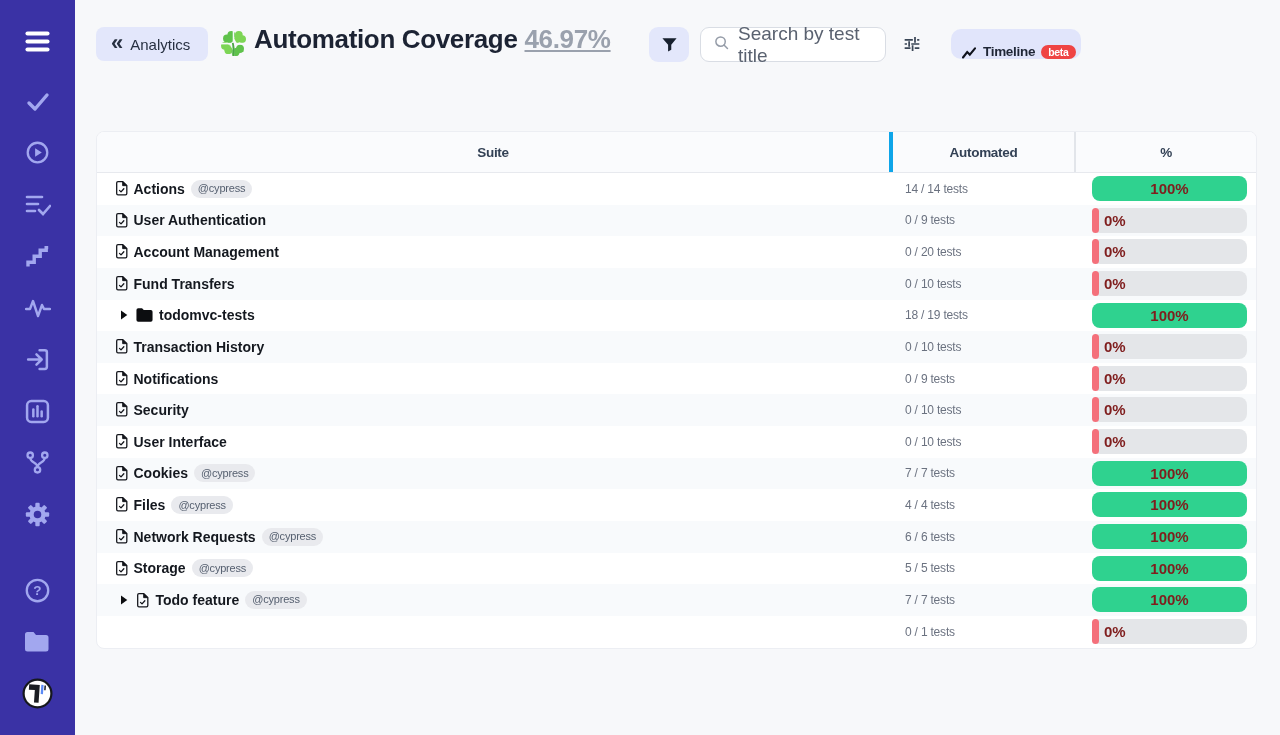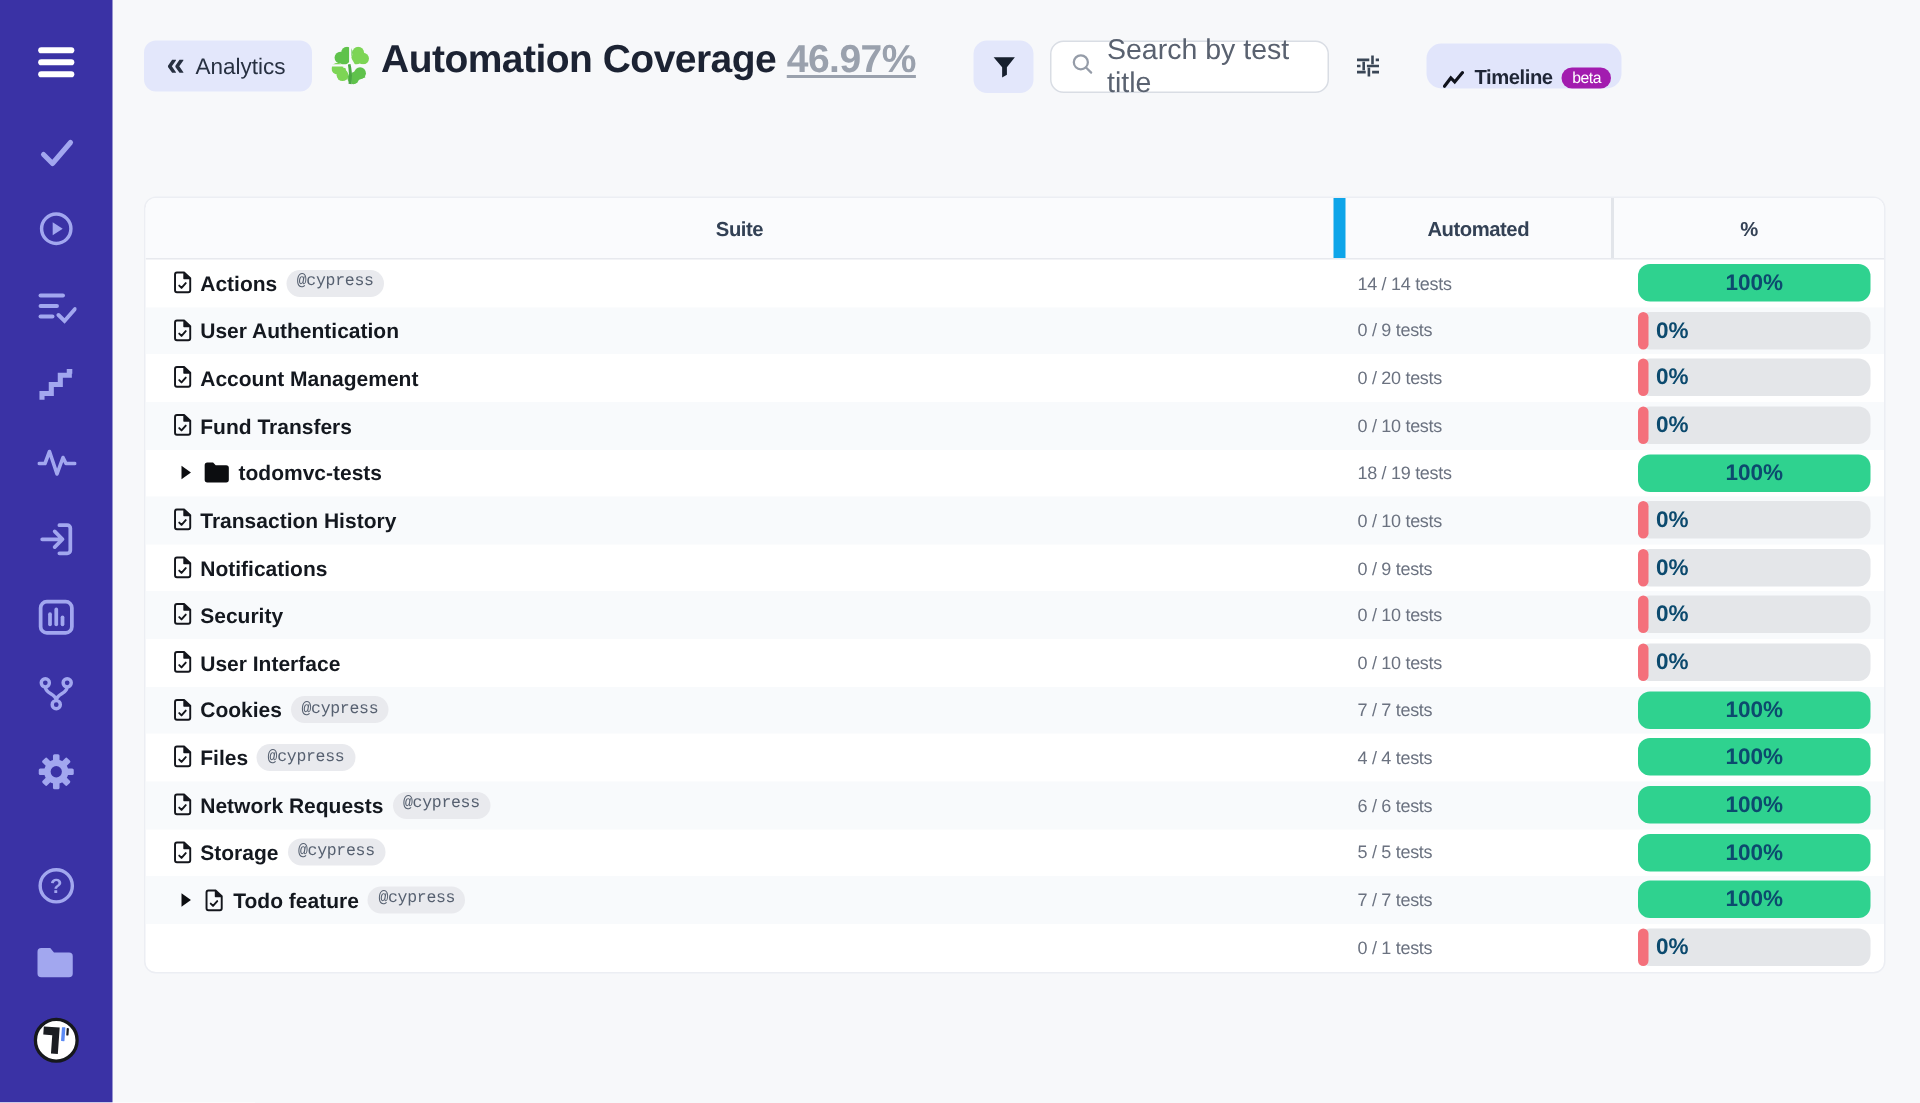--- a/index.html
+++ b/index.html
@@ -14,36 +14,36 @@
 .clover { position:absolute; left:146px; top:31px; }
 .title { position:absolute; left:179px; top:24px; font-size:26px; font-weight:bold; color:#1c2333; letter-spacing:-0.35px; white-space:nowrap; }
 .title .pct { color:#9aa1ad; margin-left:7px;text-decoration:underline; }
 .btn-filter { position:absolute; left:574px; top:27px; width:40px; height:35px; background:#e3e7fb; border-radius:9px; display:flex; align-items:center; justify-content:center; }
 .search { position:absolute; left:625px; top:27px; width:186px; height:35px; background:#fff; border:1px solid #d9dde4; border-radius:9px; display:flex; align-items:center; }
 .search .mag { margin:0 9px 0 13px; }
 .search .ph { color:#5a6270; font-size:19px; }
 .tune { position:absolute; left:829px; top:36px; }
 .btn-timeline { position:absolute; left:876px; top:29px; width:130px; height:30px; background:#e1e5fb; border-radius:10px; display:flex; align-items:flex-end; color:#1f2636; font-size:13.5px; font-weight:bold; letter-spacing:-0.3px; }
 .btn-timeline svg { margin:0 7px 0 11px; }
-.beta { background:#a21caf; color:#fff; font-size:10.5px; font-weight:normal; line-height:10.5px; border-radius:7px; padding:1.5px 7px 2px; margin-left:6px; }
+.beta { background:#ef4444; color:#fff; font-size:10.5px; font-weight:bold; line-height:10.5px; border-radius:7px; padding:1.5px 7px 2px; margin-left:6px; }
 .card { position:absolute; left:21px; top:131px; width:1161px; height:518px; background:#fff; border:1px solid #eceef3; border-radius:8px; overflow:hidden; }
 .thead { height:41px; display:flex; background:#fafbfd; border-bottom:1.5px solid #e7e9ee; }
 .thead div { display:flex; align-items:center; justify-content:center; font-size:13.5px; font-weight:bold; color:#334155; letter-spacing:-0.3px; }
 .thc1 { width:792px; }
-.thc2 { width:185px; border-left:8px solid #0ea5e9; }
+.thc2 { width:185px; border-left:4px solid #0ea5e9; }
 .thc3 { width:182px; border-left:2px solid #e2e5ea; }
 .row { height:31.64px; position:relative; display:flex; align-items:center; }
 .row.alt { background:#f8fafc; }
 .name { display:flex; align-items:center; font-size:14px; font-weight:bold; color:#14181f; }
 .file-ic { margin-left:18px; margin-right:5px; display:flex; position:relative; top:-0.5px; }
 .tri { margin-left:23px; margin-right:0; display:flex; }
 .fold-ic { margin-left:8px; margin-right:6px; display:flex; }
-.tag { background:#e9eaee; color:#566070; font-size:11px; font-weight:normal; letter-spacing:-0.2px; border-radius:9px; padding:2.5px 7px 3.5px; margin-left:6px;font-family:Liberation Mono, monospace; }
+.tag { background:#e9eaee; color:#566070; font-size:11px; font-weight:normal; letter-spacing:-0.2px; border-radius:9px; padding:2.5px 7px 3.5px; margin-left:6px; }
 .tests { position:absolute; left:808px; font-size:12px; letter-spacing:-0.2px; color:#6b7280; white-space:nowrap; }
-.bar { position:absolute; left:995px; top:3px; width:155px; height:25px; border-radius:8px; font-size:15px; font-weight:bold; color:#0c4a6e; }
+.bar { position:absolute; left:995px; top:3px; width:155px; height:25px; border-radius:8px; font-size:15px; font-weight:bold; color:#7f1d1d; }
 .bar.full { background:#2fd28f; display:flex; align-items:center; justify-content:center; }
 .bar.zero { background:#e4e6e9; display:flex; align-items:center; }
 .bar.zero .sliver { width:7px; height:25px; border-radius:4px; background:#f4707b; }
 .bar.zero .z { margin-left:5px; }
 </style>
 </head>
 <body>
 <div class="sidebar">
   <div class="sic" style="top:31px">
       <svg width="25" height="21" viewBox="0 0 25 21">

